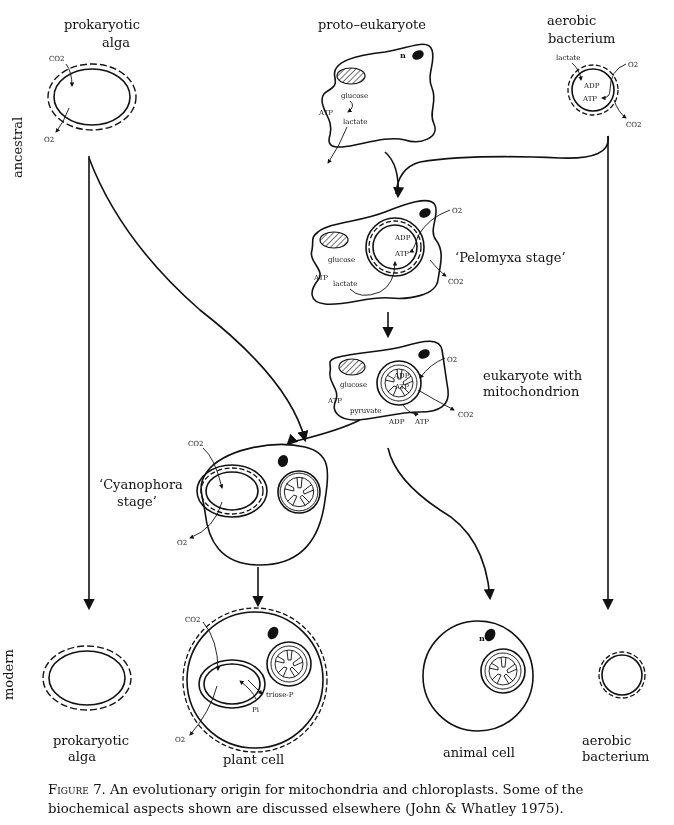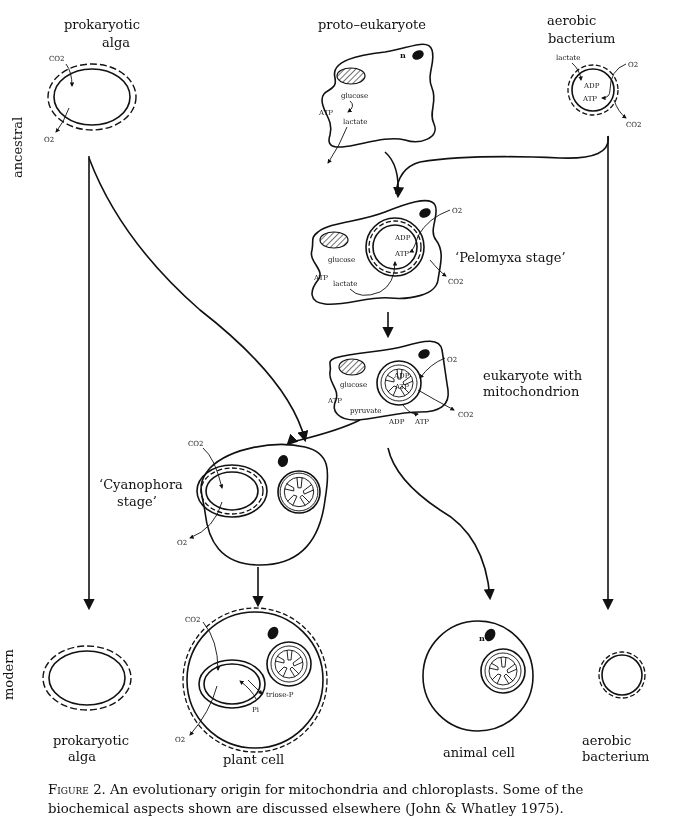--- a/index.html
+++ b/index.html
@@ -192,14 +192,14 @@
 
   <g>
     <circle cx="622" cy="675" r="20" class="ln" stroke-width="1.3"></circle>
     <circle cx="622" cy="675" r="23" class="dashs"></circle>
     <text class="lbl big" x="582" y="745">aerobic</text>
     <text class="lbl big" x="582" y="761">bacterium</text>
   </g>
 </svg>
 
 <div class="caption">
-  <span class="sc">Figure 2.</span><span> An evolutionary origin for mitochondria and chloroplasts. Some of the biochemical aspects shown are discussed elsewhere (John &amp; Whatley 1975).</span>
+  <span class="sc">Figure 7.</span><span> An evolutionary origin for mitochondria and chloroplasts. Some of the biochemical aspects shown are discussed elsewhere (John &amp; Whatley 1975).</span>
 </div>
 
 </body></html>

